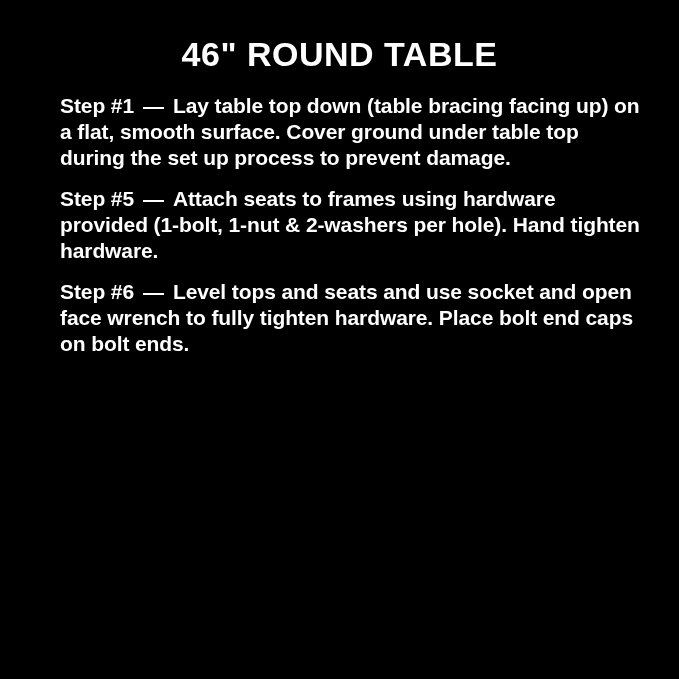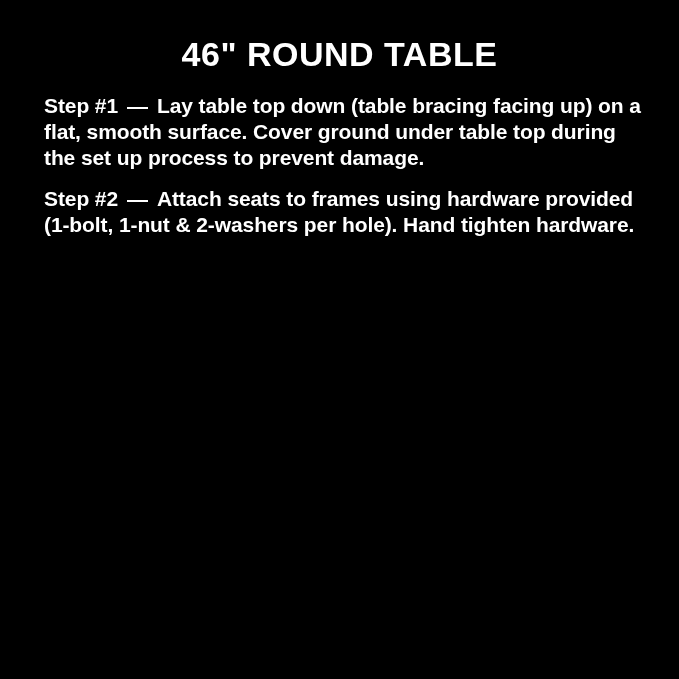--- a/index.html
+++ b/index.html
@@ -27,21 +27,21 @@
     line-height: 40px;
     letter-spacing: 0.5px;
   }
   .subtitle {
     font-size: 24px;
     line-height: 30px;
     margin-top: 5px;
     letter-spacing: 0.2px;
   }
   .steps {
-    padding: 19px 34px 0 44px;
+    padding: 19px 34px 0 60px;
   }
   .step {
     font-size: 21px;
     line-height: 26px;
     letter-spacing: -0.1px;
     margin: 0 0 15px 0;
     max-width: 600px;
   }
   .step-label {
     display: inline;
@@ -61,20 +61,21 @@
 
   <div class="header">
     <div class="title">46" ROUND TABLE</div>
   </div>
 
   <div class="steps">
 
     <p class="step"><span class="step-label">Step #1</span><span class="step-sep">—</span><span class="step-text">Lay table top down (table bracing facing up) on a flat, smooth surface. Cover ground under table top during the set up process to prevent damage.</span></p>
 
 
-    <p class="step"><span class="step-label">Step #2</span><span class="step-sep">—</span><span class="step-text">Attach seats to frames using hardware provided (1-bolt, 1-nut &amp; 2-washers per hole). Hand tighten hardware.</span></p>
+    <p class="step"><span class="step-label">Step #5</span><span class="step-sep">—</span><span class="step-text">Attach seats to frames using hardware provided (1-bolt, 1-nut &amp; 2-washers per hole). Hand tighten hardware.</span></p>
 
 
 
+    <p class="step"><span class="step-label">Step #6</span><span class="step-sep">—</span><span class="step-text">Level tops and seats and use socket and open face wrench to fully tighten hardware. Place bolt end caps on bolt ends.</span></p>
 
   </div>
 
 </div>
 
 </body></html>

